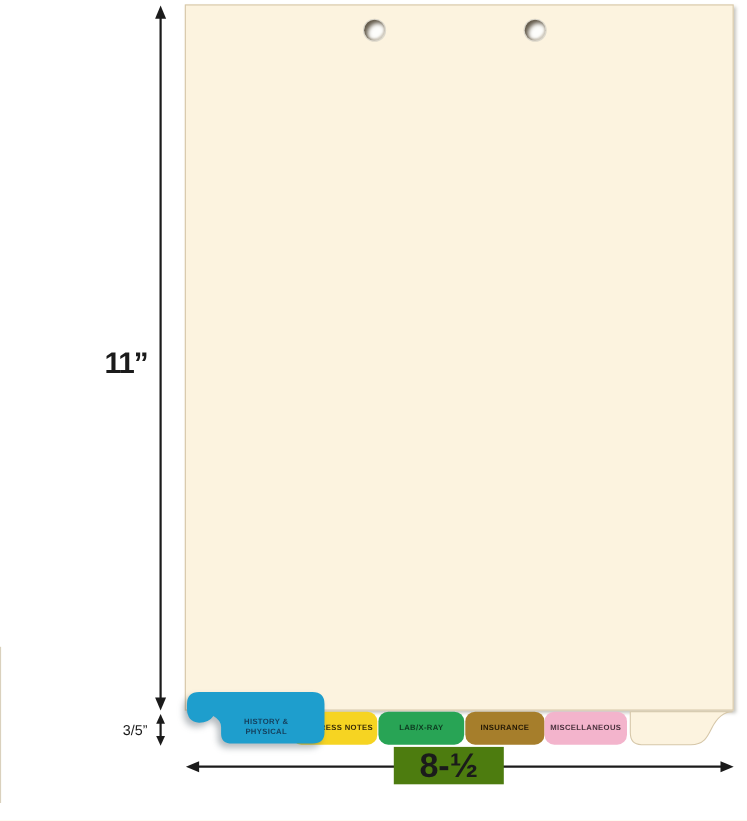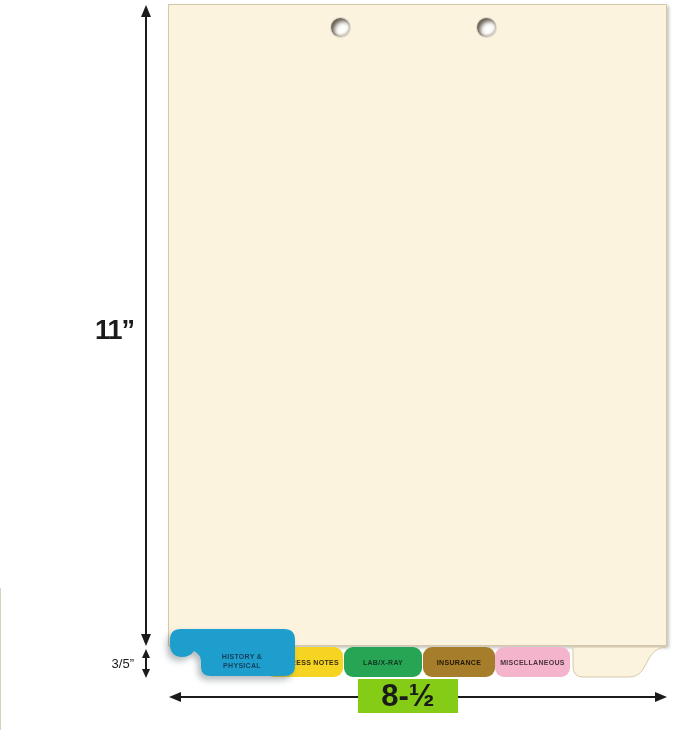--- a/index.html
+++ b/index.html
@@ -42,21 +42,21 @@
     position:absolute;left:196px;top:648px;width:92px;height:26px;
     display:flex;flex-direction:column;align-items:center;justify-content:center;
     font-size:7px;font-weight:bold;letter-spacing:.3px;line-height:9px;text-align:center;
   }
 
   
   .dim-svg{position:absolute;left:0;top:0;width:679px;height:746px;pointer-events:none;}
   .dim-label{position:absolute;color:#1b1b1b;}
   .label-height{left:50px;top:315px;width:84px;text-align:right;font-size:27px;font-weight:bold;letter-spacing:-1px;}
   .label-tab-height{left:68px;top:656px;width:66px;text-align:right;font-size:13px;}
-  .label-width{left:358px;top:679px;width:100px;text-align:center;font-size:31px;font-weight:bold;background:#84cc16;line-height:34px;}
+  .label-width{left:358px;top:679px;width:100px;text-align:center;font-size:31px;font-weight:bold;background:#4d7c0f;line-height:34px;}
 
   .edge-line{position:absolute;left:0;top:588px;width:1px;height:158px;background:#cbbda1;opacity:.7;}
 </style>
 </head>
 <body>
 
 <div class="stage">
 
   <div class="edge-line"></div>
 

